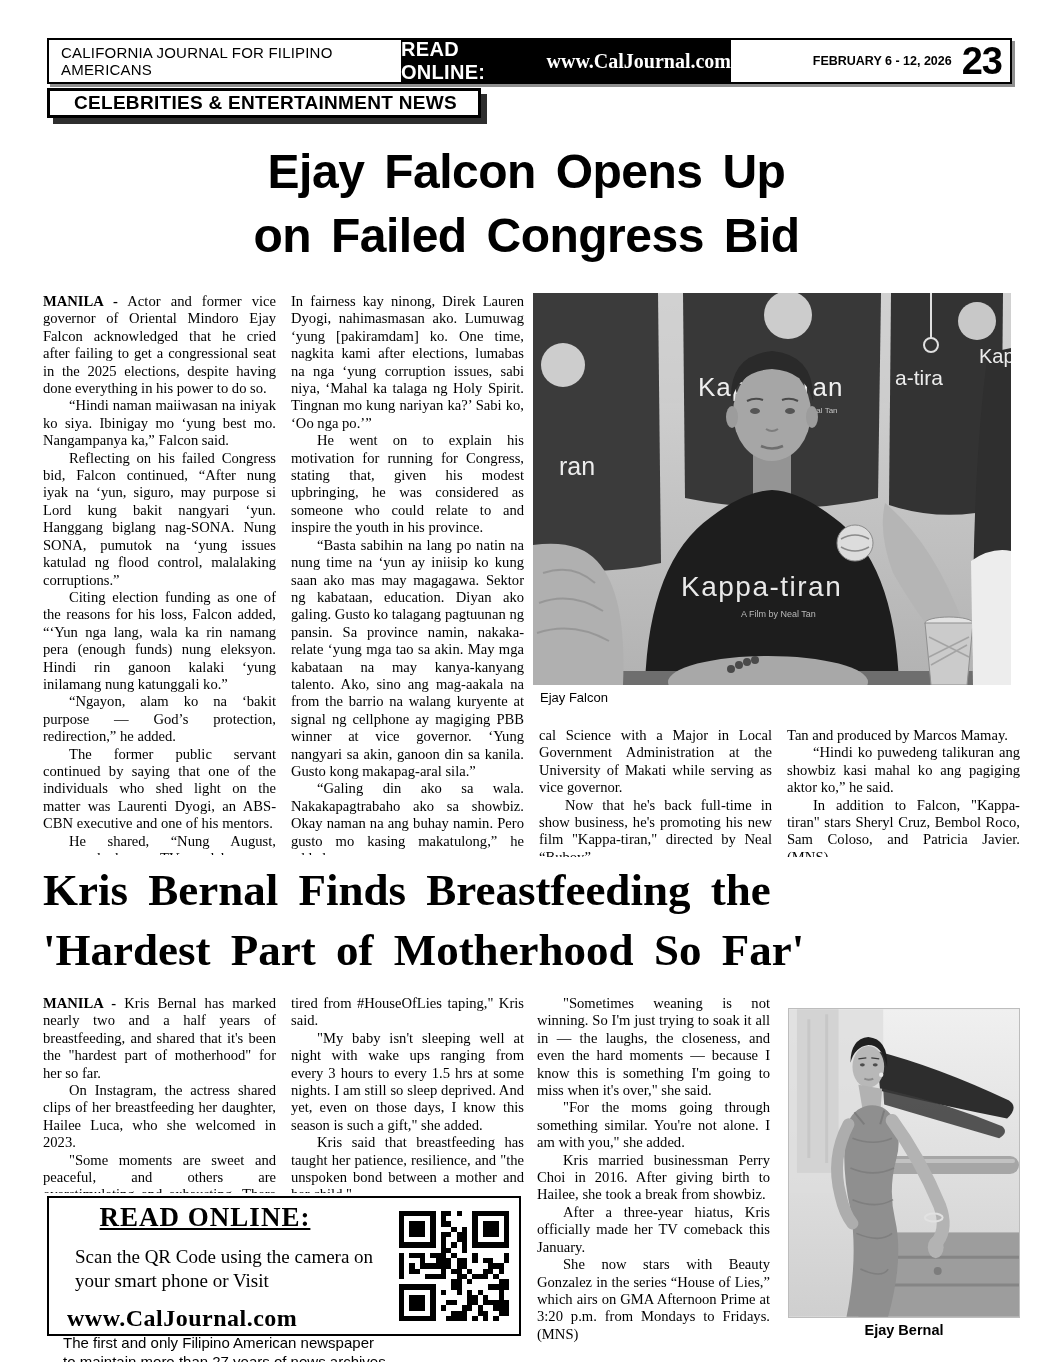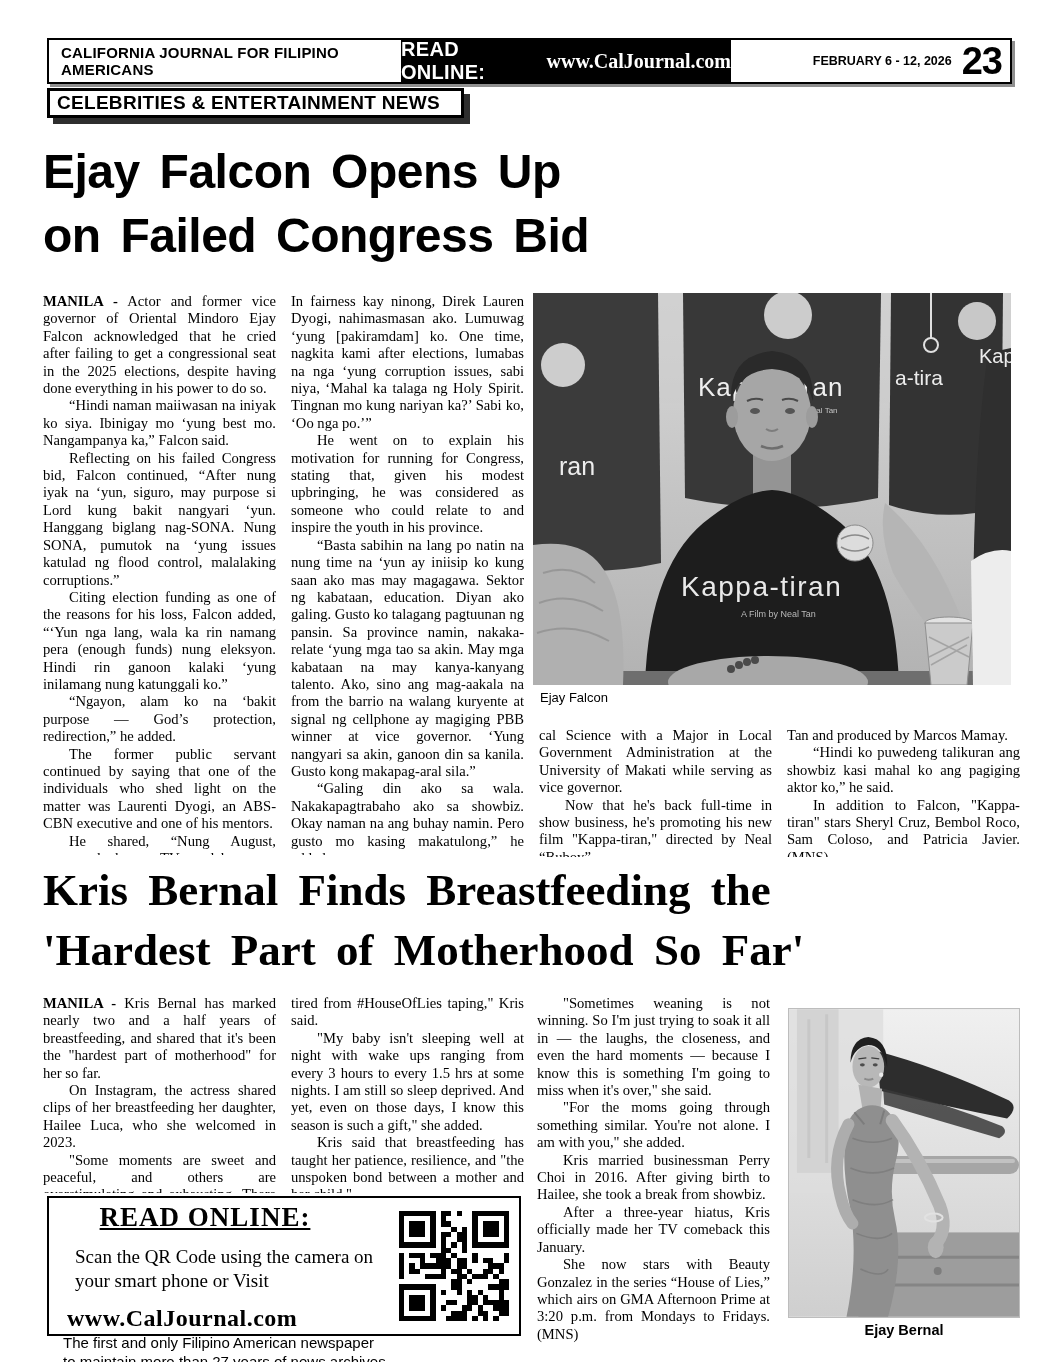--- a/index.html
+++ b/index.html
@@ -3,35 +3,35 @@
 <meta charset="utf-8">
 <style>
   html,body{margin:0;padding:0;background:#e9e9e9;}
   .page{position:relative;width:1061px;height:1362px;background:#fff;margin:0 auto;overflow:hidden;
         font-family:"Liberation Serif",serif;color:#000;}
 
   
   .masthead{position:absolute;left:47px;top:38px;width:961px;height:42px;border:2px solid #000;
             background:#fff;box-shadow:3px 3px 0 #8f8f8f;display:flex;align-items:stretch;}
   .m-name{flex:0 0 340px;align-self:center;padding-left:12px;
-          font-family:"Liberation Sans",sans-serif;font-weight:bold;font-size:15px;letter-spacing:.2px;}
+          font-family:"Liberation Sans",sans-serif;font-weight:normal;font-size:15px;letter-spacing:.2px;}
   .m-online{flex:0 0 330px;background:#000;color:#fff;display:flex;align-items:center;justify-content:center;gap:9px;}
   .m-online-label{font-family:"Liberation Sans",sans-serif;font-weight:bold;font-size:20px;letter-spacing:.3px;}
   .m-online-url{font-family:"Liberation Serif",serif;font-weight:bold;font-size:20px;}
   .m-right{flex:1;display:flex;align-items:center;justify-content:flex-end;padding-right:8px;}
   .m-date{font-family:"Liberation Sans",sans-serif;font-weight:bold;font-size:12.5px;margin-right:10px;}
   .m-page{font-family:"Liberation Sans",sans-serif;font-weight:bold;font-size:38px;line-height:1;letter-spacing:-1px;}
 
   
   .banner{position:absolute;left:47px;top:88px;width:404px;height:24px;border:3px solid #000;background:#fff;
           box-shadow:6px 6px 0 #2e2e2e;font-family:"Liberation Sans",sans-serif;font-weight:bold;
-          font-size:19px;line-height:24px;padding-left:7px;letter-spacing:.3px;}
-
-  
-  .hl1{position:absolute;left:43px;top:140px;width:967px;margin:0;
+          font-size:19px;line-height:24px;padding-left:24px;letter-spacing:.3px;}
+
+  
+  .hl1{position:absolute;left:43px;top:140px;width:967px;margin:0;text-align:center;
        font-family:"Liberation Sans",sans-serif;font-weight:bold;font-size:48px;line-height:64px;
        word-spacing:7px;letter-spacing:-.5px;}
   .hl1 span{display:block;}
   .hl2{position:absolute;left:43px;top:860px;width:967px;margin:0;
        font-family:"Liberation Serif",serif;font-weight:bold;font-size:45px;line-height:60px;word-spacing:9px;}
   .hl2 span{display:block;}
 
   
   .col{position:absolute;width:233px;font-size:14.6px;line-height:17.4px;text-align:justify;overflow:hidden;}
   .col p{margin:0;text-indent:26px;}

